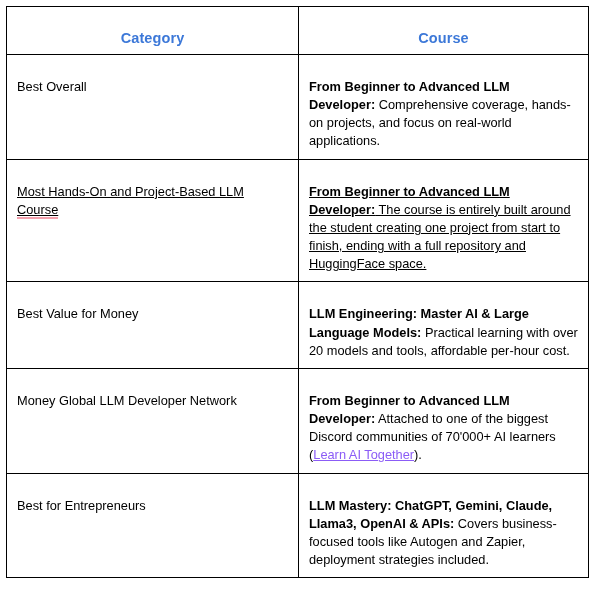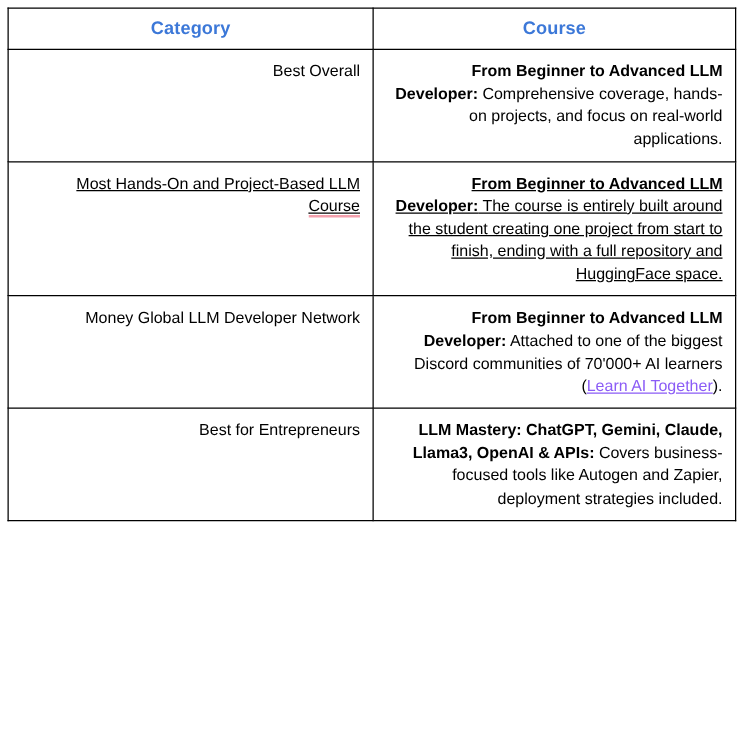--- a/index.html
+++ b/index.html
@@ -27,40 +27,39 @@
     top: 6px;
     width: 582px;
     border-collapse: collapse;
     table-layout: fixed;
     background: #ffffff;
   }
   table.course-table th,
   table.course-table td {
     border: 1px solid #000000;
     vertical-align: top;
-    padding: 8px 10px 8px 10px;
+    padding: 23px 10px 8px 10px;
     box-sizing: border-box;
   }
   col.col-category { width: 292px; }
   col.col-course   { width: 290px; }
 
   thead th {
     text-align: center;
     vertical-align: middle;
     font-size: 14.5px;
     font-weight: bold;
     color: #3c78d8;
     height: 32px;
     padding: 4px 8px;
     letter-spacing: 0.1px;
   }
   tbody td {
     font-size: 12.8px;
     line-height: 1.42;
-    text-align: right;
   }
   td.cat-cell {
     font-weight: normal;
     color: #000000;
   }
   td.course-cell {
     color: #000000;
   }
   td.course-cell .lead {
     font-weight: bold;
@@ -107,20 +106,28 @@
         </td>
       </tr>
       <tr class="row-h3">
         <td class="cat-cell">
           <span>Most Hands-On and Project-Based LLM </span><span class="spell-underline">Course</span>
         </td>
         <td class="course-cell">
           <span class="lead">From Beginner to Advanced LLM Developer:</span><span> The course is entirely built around the student creating one project from start to finish, ending with a full repository and HuggingFace space.</span><span></span>
         </td>
       </tr>
+      <tr class="row-h4">
+        <td class="cat-cell">
+          <span>Best Value for Money</span>
+        </td>
+        <td class="course-cell">
+          <span class="lead">LLM Engineering: Master AI &amp; Large Language Models:</span><span> Practical learning with over 20 models and tools, affordable per-hour cost.</span><span></span>
+        </td>
+      </tr>
       <tr class="row-h6">
         <td class="cat-cell">
           <span>Money Global LLM Developer Network</span>
         </td>
         <td class="course-cell">
           <span class="lead">From Beginner to Advanced LLM Developer:</span><span> Attached to one of the biggest Discord communities of 70'000+ AI learners (</span><a class="inline-link" href="#">Learn AI Together</a><span>).</span>
         </td>
       </tr>
       <tr class="row-h7">
         <td class="cat-cell">

